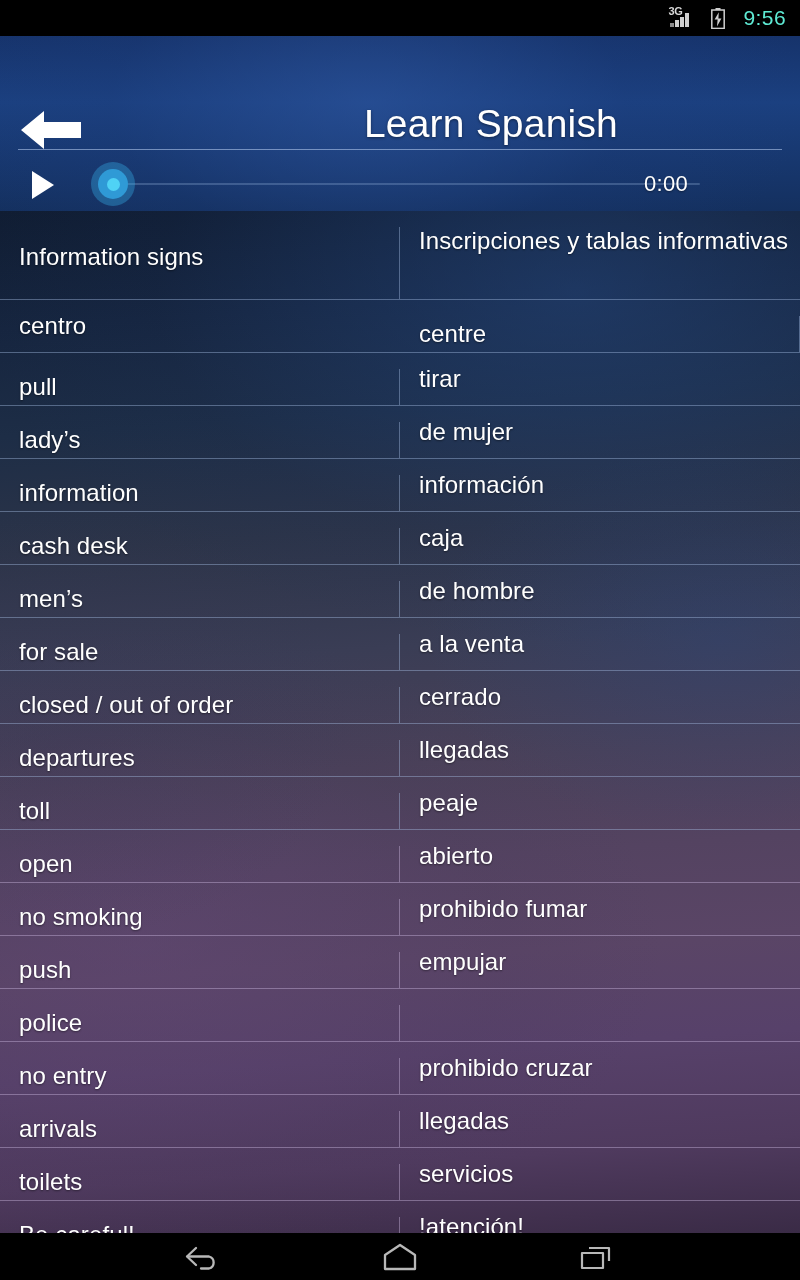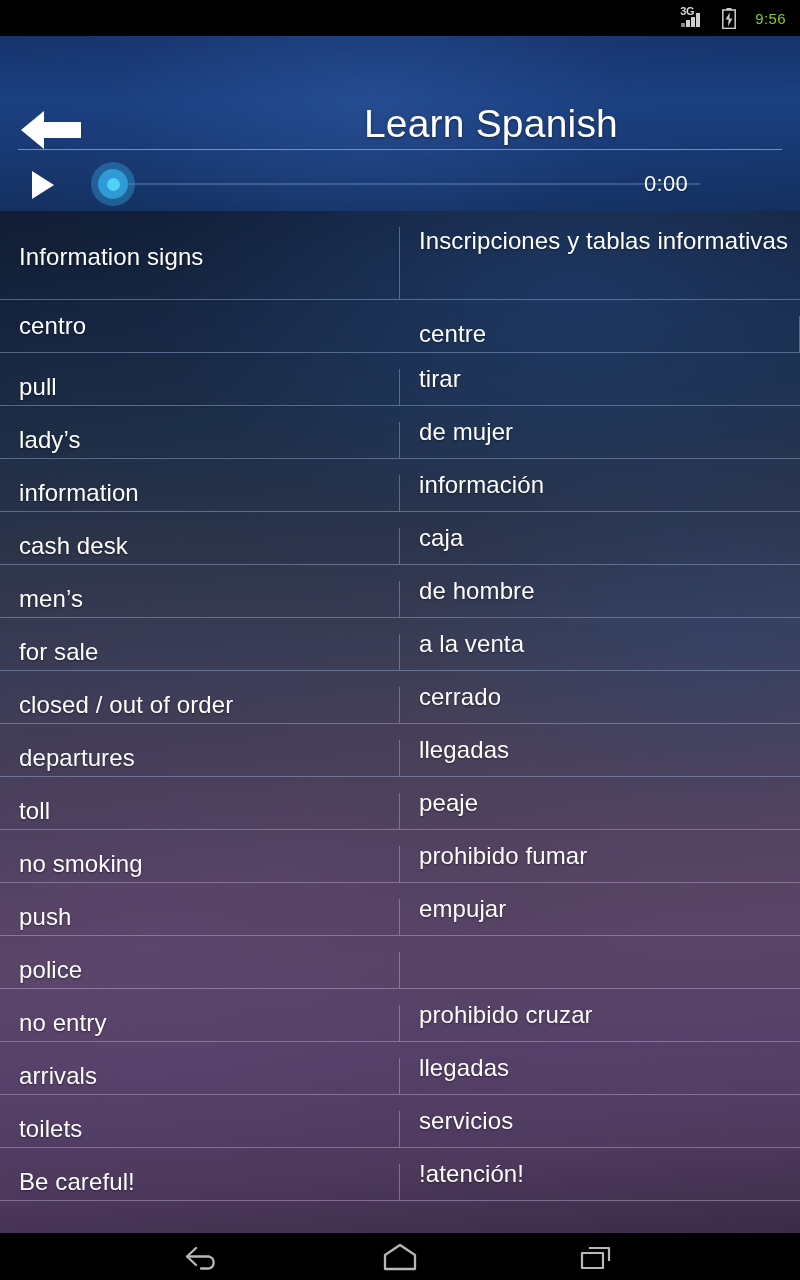--- a/index.html
+++ b/index.html
@@ -62,22 +62,22 @@
     left: 1px;
     width: 24px;
     height: 15px;
   }
   .batt {
     position: relative;
     width: 14px;
     height: 21px;
   }
   .status-time {
-    color: #84cc16;
-    font-size: 15px;
+    color: #5eead4;
+    font-size: 21px;
     letter-spacing: 0.4px;
     margin-left: 3px;
   }
 
   
   .header {
     position: absolute;
     top: 36px; left: 0;
     width: 800px;
     height: 175px;
@@ -442,20 +442,28 @@
         <div class="row">
           <div class="cell left">
             <span class="cell-text">toll</span>
           </div>
           <div class="cell right">
             <span class="cell-text">peaje</span>
           </div>
         </div>
         <div class="row">
           <div class="cell left">
+            <span class="cell-text">open</span>
+          </div>
+          <div class="cell right">
+            <span class="cell-text">abierto</span>
+          </div>
+        </div>
+        <div class="row">
+          <div class="cell left">
             <span class="cell-text">no smoking</span>
           </div>
           <div class="cell right">
             <span class="cell-text">prohibido fumar</span>
           </div>
         </div>
         <div class="row">
           <div class="cell left">
             <span class="cell-text">push</span>
           </div>

